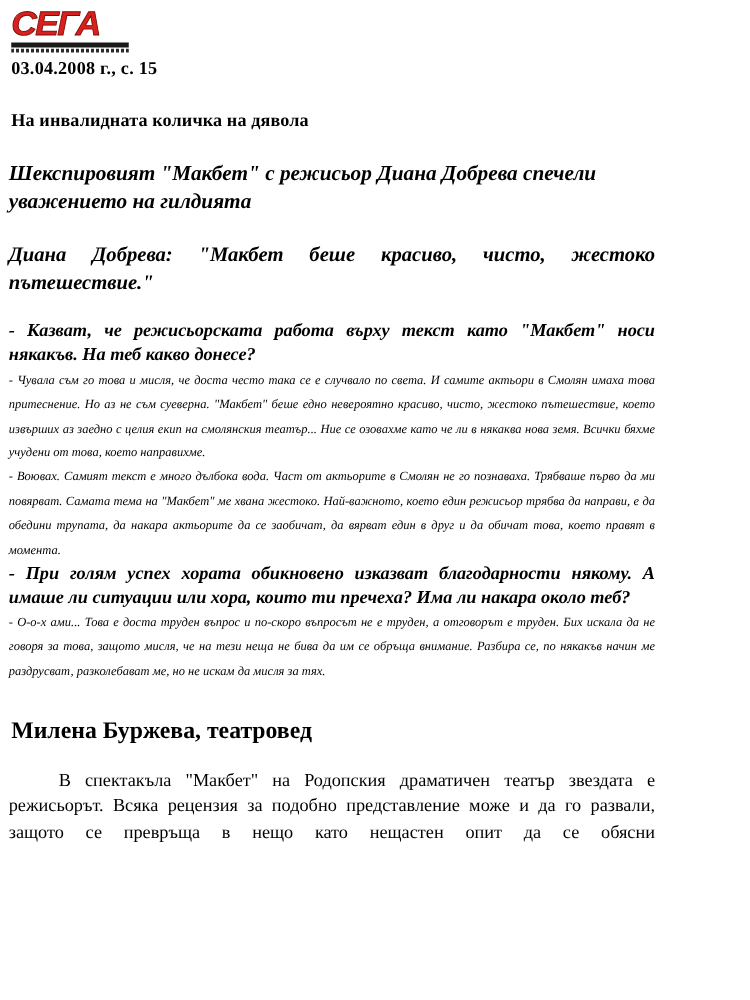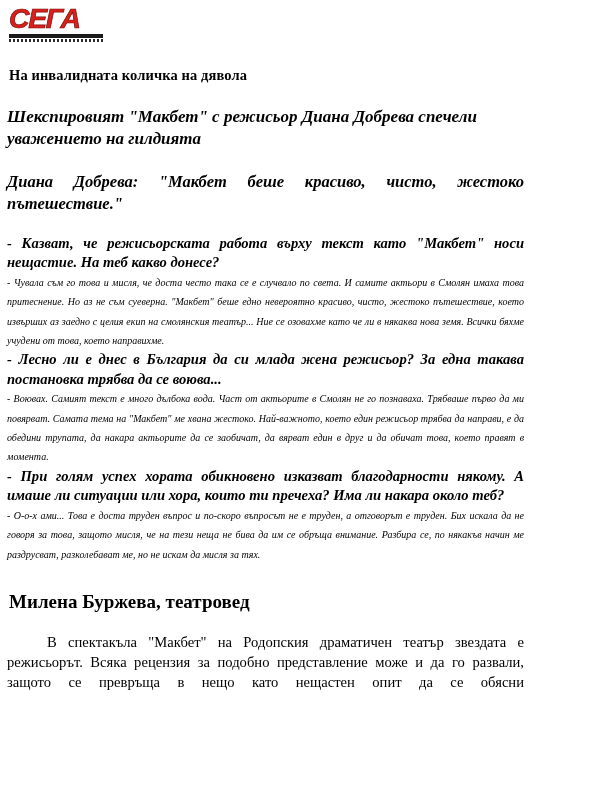--- a/index.html
+++ b/index.html
@@ -141,31 +141,31 @@
 <body>
 
 <div class="page">
 
   <div class="masthead">
     <span class="logo-word">СЕГА</span>
     <div class="logo-bar"></div>
     <div class="logo-microtext"></div>
   </div>
 
+  <div class="dateline">03.04.2008 г., с. 15</div>
 
   <div class="kicker">На инвалидната количка на дявола</div>
 
   <div class="deck">Шекспировият "Макбет" с режисьор Диана Добрева спечели уважението на гилдията</div>
 
   <div class="standfirst">Диана Добрева: "Макбет беше красиво, чисто, жестоко пътешествие."</div>
 
   <div class="qa">
-    <p class="q">- Казват, че режисьорската работа върху текст като "Макбет" носи нещастие. На теб какво донесе?</p>
+    <p class="q">- Казват, че режисьорската работа върху текст като "Макбет" носи някакъв. На теб какво донесе?</p>
     <p class="a">- Чувала съм го това и мисля, че доста често така се е случвало по света. И самите актьори в Смолян имаха това притеснение. Но аз не съм суеверна. "Макбет" беше едно невероятно красиво, чисто, жестоко пътешествие, което извърших аз заедно с целия екип на смолянския театър... Ние се озовахме като че ли в някаква нова земя. Всички бяхме учудени от това, което направихме.</p>
-    <p class="q">- Лесно ли е днес в България да си млада жена режисьор? За една такава постановка трябва да се воюва...</p>
     <p class="a">- Воювах. Самият текст е много дълбока вода. Част от актьорите в Смолян не го познаваха. Трябваше първо да ми повярват. Самата тема на "Макбет" ме хвана жестоко. Най-важното, което един режисьор трябва да направи, е да обедини трупата, да накара актьорите да се заобичат, да вярват един в друг и да обичат това, което правят в момента.</p>
     <p class="q">- При голям успех хората обикновено изказват благодарности някому. А имаше ли ситуации или хора, които ти пречеха? Има ли накара около теб?</p>
     <p class="a">- О-о-х ами... Това е доста труден въпрос и по-скоро въпросът не е труден, а отговорът е труден. Бих искала да не говоря за това, защото мисля, че на тези неща не бива да им се обръща внимание. Разбира се, по някакъв начин ме раздрусват, разколебават ме, но не искам да мисля за тях.</p>
   </div>
 
   <div class="byline">Милена Буржева, театровед</div>
 
   <div class="review">В спектакъла "Макбет" на Родопския драматичен театър звездата е режисьорът. Всяка рецензия за подобно представление може и да го развали, защото се превръща в нещо като нещастен опит да се обясни</div>
 
 </div>

